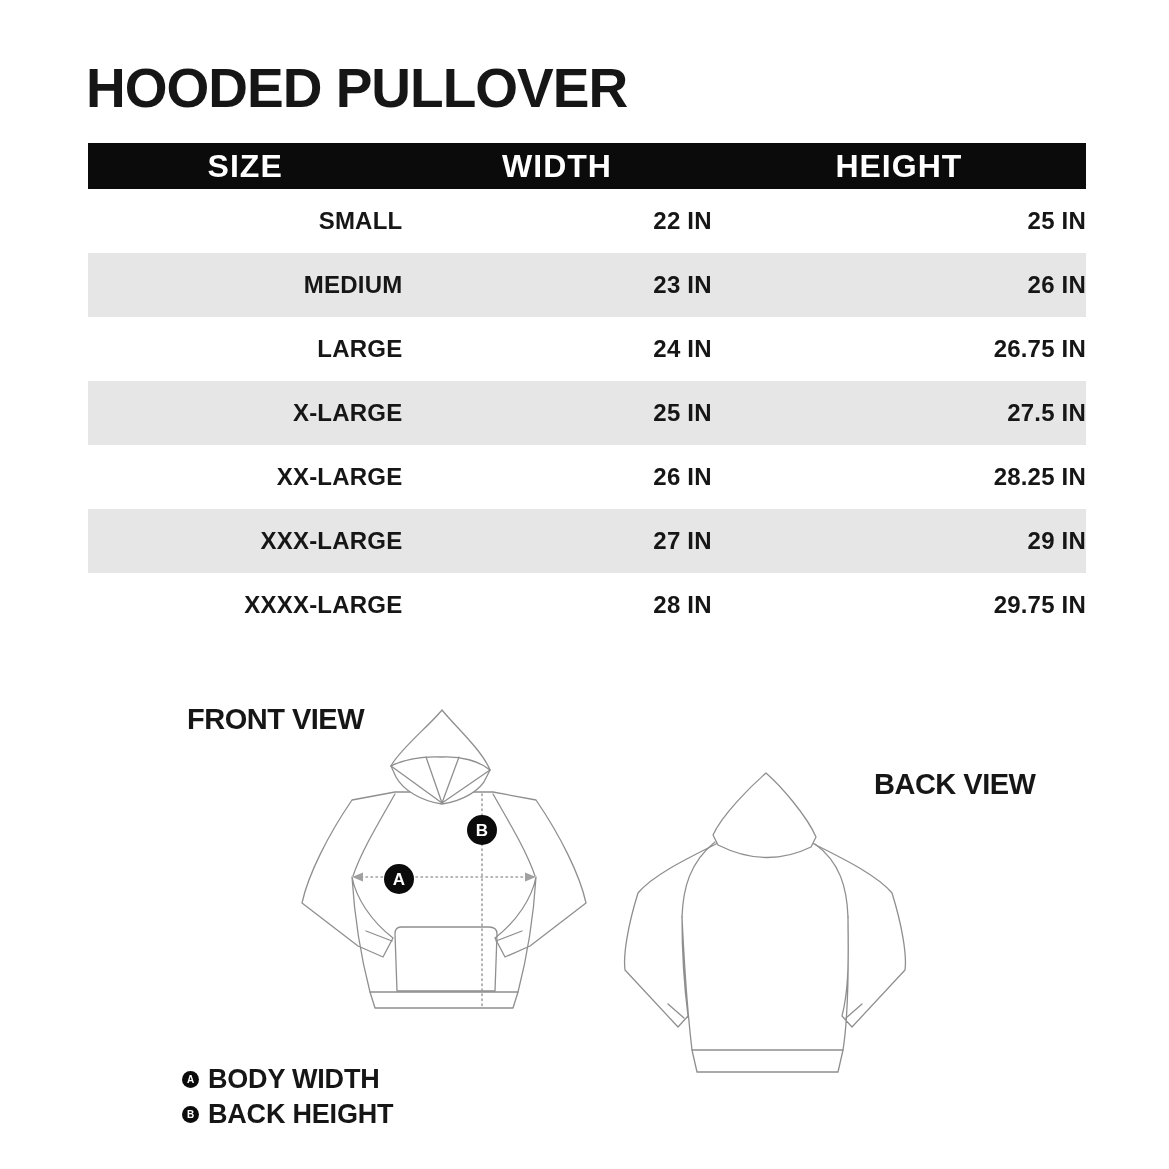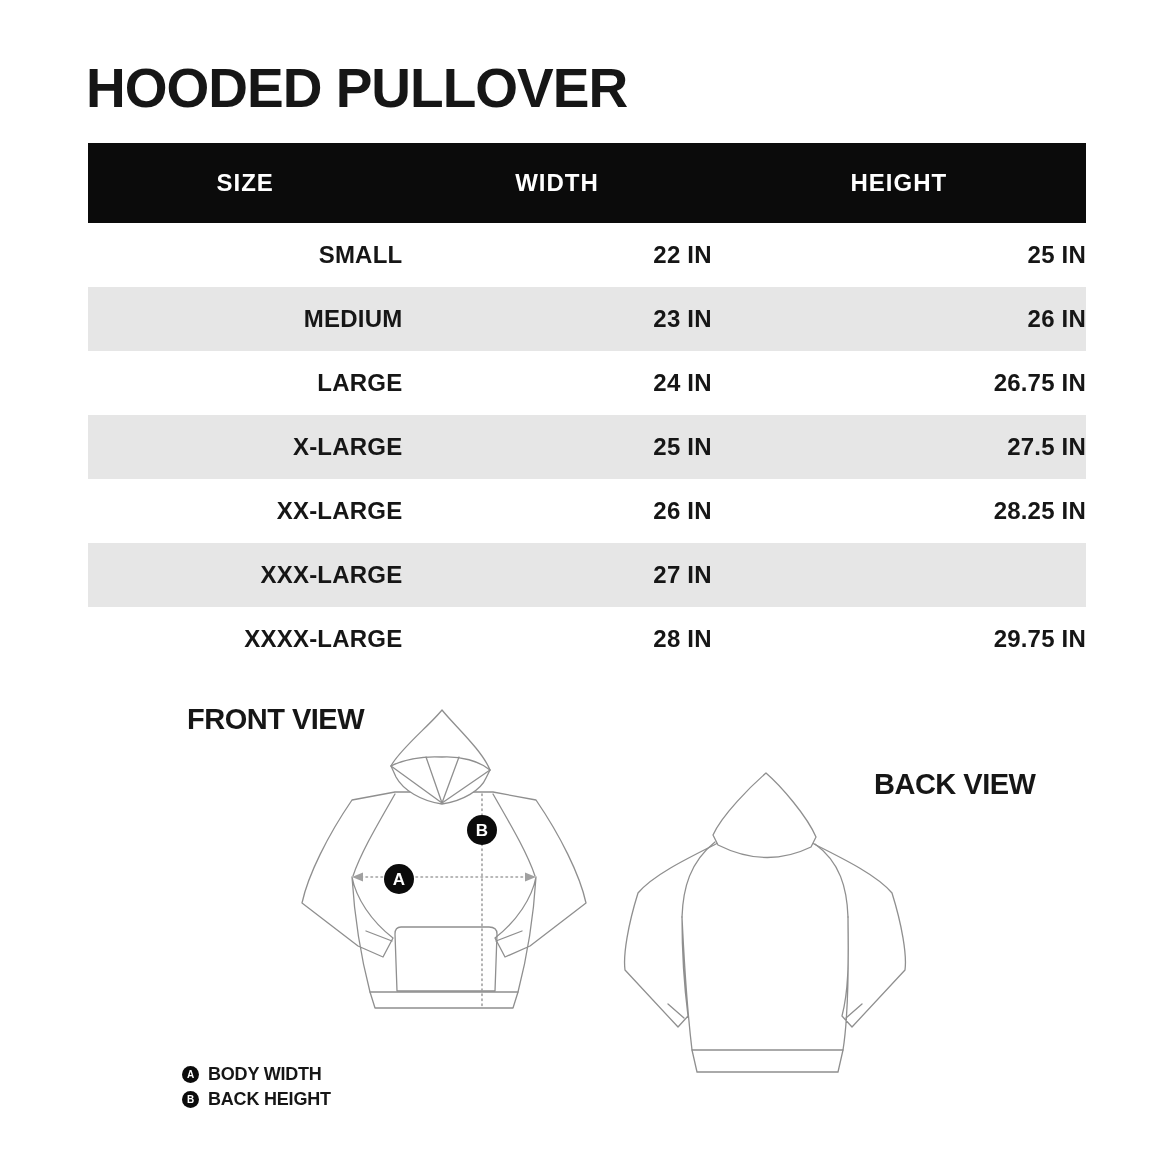--- a/index.html
+++ b/index.html
@@ -7,22 +7,22 @@
     position:relative; width:1169px; height:1169px; background:#ffffff;
     font-family:"Liberation Sans","DejaVu Sans",sans-serif; color:#161616; overflow:hidden;
   }
   .page-title {
     position:absolute; left:86px; top:56px;
     font-size:55px; font-weight:bold; letter-spacing:-1px; white-space:nowrap;
   }
   .size-table { position:absolute; left:88px; top:143px; width:998px; }
   .t-header {
     display:grid; grid-template-columns:31.5% 31% 37.5%;
-    background:#0b0b0b; color:#ffffff; height:80px; align-items:center;
-    font-size:24px; font-weight:bold; letter-spacing:1px; text-align:center;
+    background:#0b0b0b; color:#ffffff; height:46px; align-items:center;
+    font-size:32px; font-weight:bold; letter-spacing:1px; text-align:center;
   }
   .t-body .t-row {
     display:grid; grid-template-columns:31.5% 31% 37.5%;
     height:64px; align-items:center;
     font-size:24px; font-weight:bold; letter-spacing:0.2px; text-align:right;
   }
   .t-body .t-row:nth-child(even) { background:#e6e6e6; }
   .view-label {
     position:absolute; font-size:29px; font-weight:bold; letter-spacing:-0.5px; white-space:nowrap;
   }
@@ -30,21 +30,21 @@
   .back-label  { left:874px; top:768px; }
   .sketch { position:absolute; }
   .front-sketch { left:293px; top:700px; }
   .back-sketch  { left:618px; top:770px; }
   .legend { position:absolute; left:182px; top:1064px; display:flex; flex-direction:column; gap:4px; }
   .legend-row { display:flex; align-items:center; gap:9px; }
   .legend-dot {
     width:17px; height:17px; border-radius:50%; background:#0b0b0b; color:#ffffff;
     font-size:10px; font-weight:bold; display:flex; align-items:center; justify-content:center; flex:0 0 auto;
   }
-  .legend-text { font-size:18px; font-weight:bold; letter-spacing:-0.2px; white-space:nowrap; }
+  .legend-text { font-size:27px; font-weight:bold; letter-spacing:-0.2px; white-space:nowrap; }
   .sketch path, .sketch line { vector-effect:non-scaling-stroke; }
 </style>
 </head>
 <body>
 
 <div class="canvas">
 
   <div class="page-title">HOODED PULLOVER</div>
 
   <div class="size-table">
@@ -75,20 +75,21 @@
         <div>27.5 IN</div>
       </div>
       <div class="t-row">
         <div>XX-LARGE</div>
         <div>26 IN</div>
         <div>28.25 IN</div>
       </div>
       <div class="t-row">
         <div>XXX-LARGE</div>
         <div>27 IN</div>
+        <div>29 IN</div>
       </div>
       <div class="t-row">
         <div>XXXX-LARGE</div>
         <div>28 IN</div>
         <div>29.75 IN</div>
       </div>
     </div>
   </div>
 
   <div class="view-label front-label">FRONT VIEW</div>

